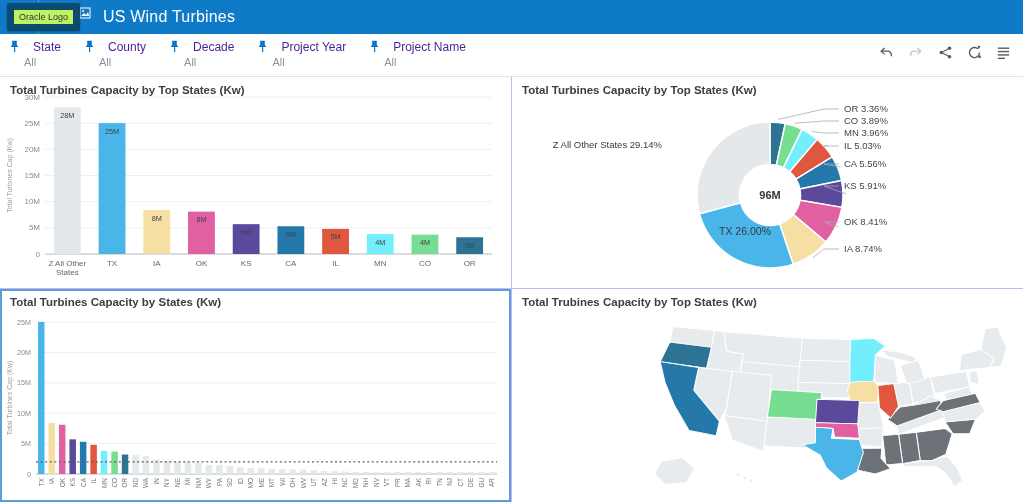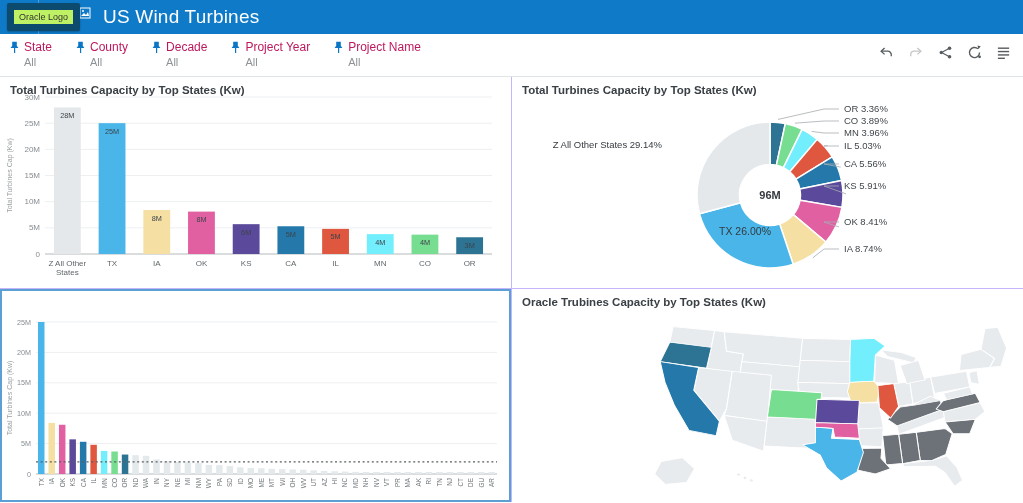--- a/index.html
+++ b/index.html
@@ -7,30 +7,30 @@
               font-family:"Liberation Sans", sans-serif; }
   svg { font-family:"Liberation Sans", sans-serif; }
 
   
   .header { height:34px; background:#0e7ac8; display:flex; align-items:center; position:relative; }
   .hdr-divider { position:absolute; left:38px; top:0; width:1px; height:34px; background:rgba(255,255,255,.25); }
   .logo-badge { margin-left:7px; background:#bef264; border:7px solid #0c4a6e; border-radius:2px;
                 padding:2px 5px; font-size:9px; color:#333; white-space:nowrap; z-index:2;
                 box-shadow:0 1px 2px rgba(0,0,0,.25); }
   .broken-img { margin-left:-1px; margin-top:-8px; }
-  .page-title { color:#fff; font-size:19px; font-weight:400; margin-left:12px; letter-spacing:.2px; }
+  .page-title { color:#fff; font-size:16px; font-weight:400; margin-left:12px; letter-spacing:.2px; }
   .tabs { margin-left:auto; margin-right:20px; display:flex; gap:28px; height:34px; align-items:center; }
   .tab { color:#fff; font-size:12.5px; position:relative; cursor:pointer; padding:9px 2px 7px; }
   .tab.active::after { content:""; position:absolute; left:-2px; right:-2px; bottom:4px; height:2.5px; background:#fff; }
 
   
   .filterbar { height:43px; border-bottom:1px solid #e1e4e6; position:relative; background:#fff; }
   .chips { display:flex; padding:6px 0 0 9px; gap:23px; }
   .chip { cursor:pointer; }
-  .chip-top { display:flex; align-items:center; gap:4px; font-size:12px; color:#be185d; }
+  .chip-top { display:flex; align-items:flex-start; gap:13px; font-size:12px; color:#4c1d95; }
   .chip-val { margin-left:15px; font-size:11px; color:#8d9296; margin-top:2px; }
   .fb-icons { position:absolute; right:12px; top:11px; display:flex; gap:14px; align-items:center; }
   .fb-icons svg { display:block; cursor:pointer; }
 
   
   .main { height:425px; display:grid; grid-template-columns:511px 1fr; grid-template-rows:211px 1fr;
           gap:1px; background:#c4b5fd; }
   .panel { background:#fff; position:relative; overflow:hidden; }
   .panel.selected { border:2px solid #5b9fd4; }
   .ptitle { position:absolute; top:7px; left:10px; font-size:11.5px; font-weight:bold; color:#3a4045; z-index:2; }
@@ -219,20 +219,21 @@
         <text x="332" y="175" font-size="9.5" fill="#41474c">IA 8.74%</text>
         <path d="M281.1680728612065,187.2260095621424 A73,73 0 0 1 187.45585682310266,136.7756188563096 L228.52607716581687,125.84460787832113 A30.5,30.5 0 0 0 267.67981126392874,146.9231957759636 Z" fill="#49b5e8" stroke="#fff" stroke-width="1.5" stroke-linejoin="round"></path>
         <text x="233" y="158" font-size="10.5" fill="#343b41" text-anchor="middle">TX 26.00%</text>
         <path d="M187.45585682310266,136.7756188563096 A73,73 0 0 1 258.0000000000001,45 L258.00000000000006,87.5 A30.5,30.5 0 0 0 228.52607716581687,125.84460787832113 Z" fill="#e4e8eb" stroke="#fff" stroke-width="1.5" stroke-linejoin="round"></path>
         <text x="150" y="71" font-size="9.5" fill="#343b41" text-anchor="end">Z All Other States 29.14%</text>
         <text x="258" y="122" text-anchor="middle" font-size="11" font-weight="bold" fill="#33393e">96M</text>
       </svg>
   </div>
 
   <div class="panel selected">
+    <div class="ptitle">Total Turbines Capacity by States (Kw)</div>
     <svg id="chart3" class="chart-svg" width="505" height="207" viewBox="0 0 505 207">
         <text x="29" y="185.6" text-anchor="end" font-size="7.2" fill="#878d92">0</text>
         <line x1="34" y1="152.6" x2="495" y2="152.6" stroke="#edeff1"></line>
         <text x="29" y="155.2" text-anchor="end" font-size="7.2" fill="#878d92">5M</text>
         <line x1="34" y1="122.19999999999999" x2="495" y2="122.19999999999999" stroke="#edeff1"></line>
         <text x="29" y="124.79999999999998" text-anchor="end" font-size="7.2" fill="#878d92">10M</text>
         <line x1="34" y1="91.8" x2="495" y2="91.8" stroke="#edeff1"></line>
         <text x="29" y="94.39999999999999" text-anchor="end" font-size="7.2" fill="#878d92">15M</text>
         <line x1="34" y1="61.39999999999999" x2="495" y2="61.39999999999999" stroke="#edeff1"></line>
         <text x="29" y="63.99999999999999" text-anchor="end" font-size="7.2" fill="#878d92">20M</text>
@@ -326,21 +327,21 @@
         <text text-anchor="end" font-size="6.4" fill="#6d7478" transform="translate(471.20681818181816,187) rotate(-90)">DE</text>
         <rect x="476.03613636363633" y="181" width="6.49590909090909" height="2" fill="#e4e9ec"></rect>
         <text text-anchor="end" font-size="6.4" fill="#6d7478" transform="translate(481.68409090909086,187) rotate(-90)">GU</text>
         <rect x="486.5134090909091" y="181" width="6.49590909090909" height="2" fill="#e4e9ec"></rect>
         <text text-anchor="end" font-size="6.4" fill="#6d7478" transform="translate(492.1613636363636,187) rotate(-90)">AR</text>
         <line x1="34" y1="170.84" x2="495" y2="170.84" stroke="#595f63" stroke-width="1.4" stroke-dasharray="2 2.6"></line>
       </svg>
   </div>
 
   <div class="panel">
-    <div class="ptitle">Oracle Trubines Capacity by Top States (Kw)</div>
+    <div class="ptitle">Total Trubines Capacity by Top States (Kw)</div>
     <svg id="map-svg" width="400" height="185" viewBox="0 0 500 285" preserveAspectRatio="none">
       <g stroke="#fff" stroke-width="1.3" stroke-linejoin="round">
         <polygon points="70,24 122,30 118,56 66,48" fill="#e8ebee"></polygon>
         <polygon points="118,56 122,30 134,32 137,62 158,66 153,102 112,88" fill="#e8ebee"></polygon>
         <polygon points="134,32 232,42 229,86 156,78 158,66 137,62" fill="#e8ebee"></polygon>
         <polygon points="156,78 229,86 226,128 151,121" fill="#e8ebee"></polygon>
         <polygon points="102,87 144,93 137,150 128,170 96,122" fill="#e8ebee"></polygon>
         <polygon points="144,93 193,99 188,170 134,161 137,150" fill="#e8ebee"></polygon>
         <polygon points="134,161 188,170 183,216 144,199" fill="#e8ebee"></polygon>
         <polygon points="188,163 252,167 249,212 184,208" fill="#e8ebee"></polygon>

